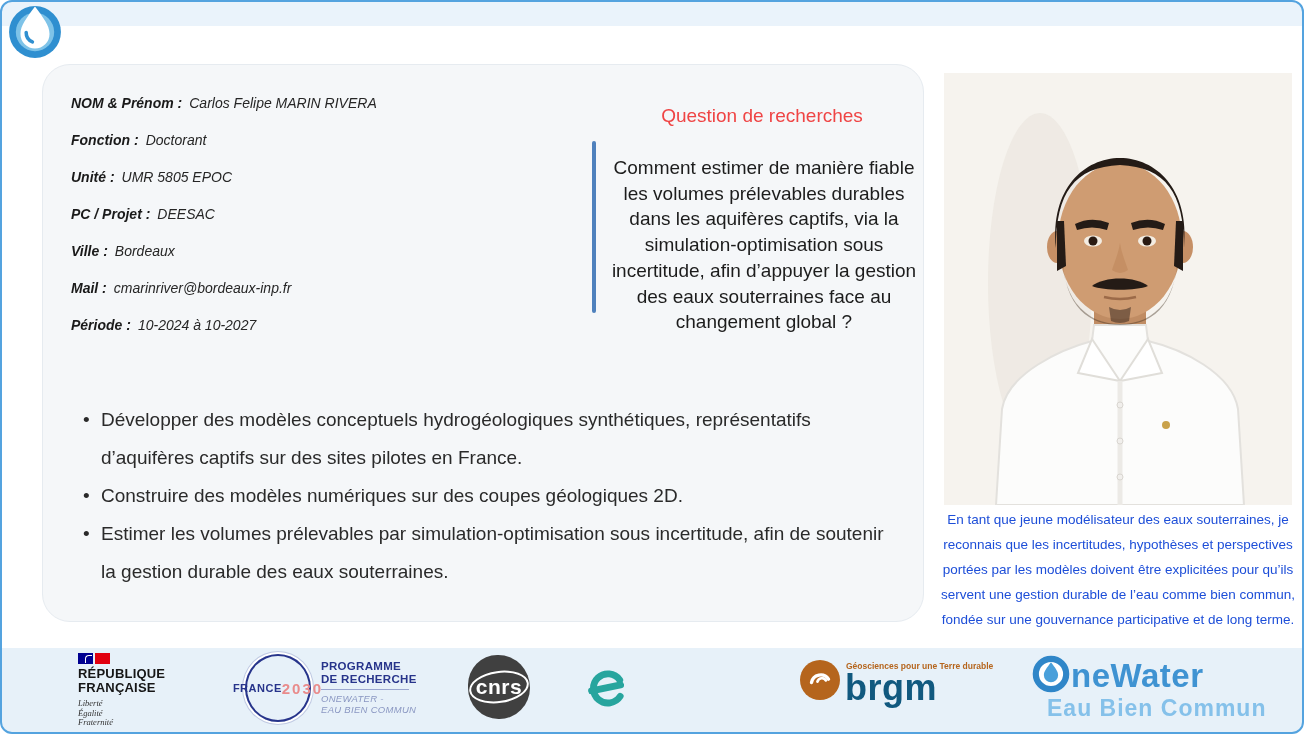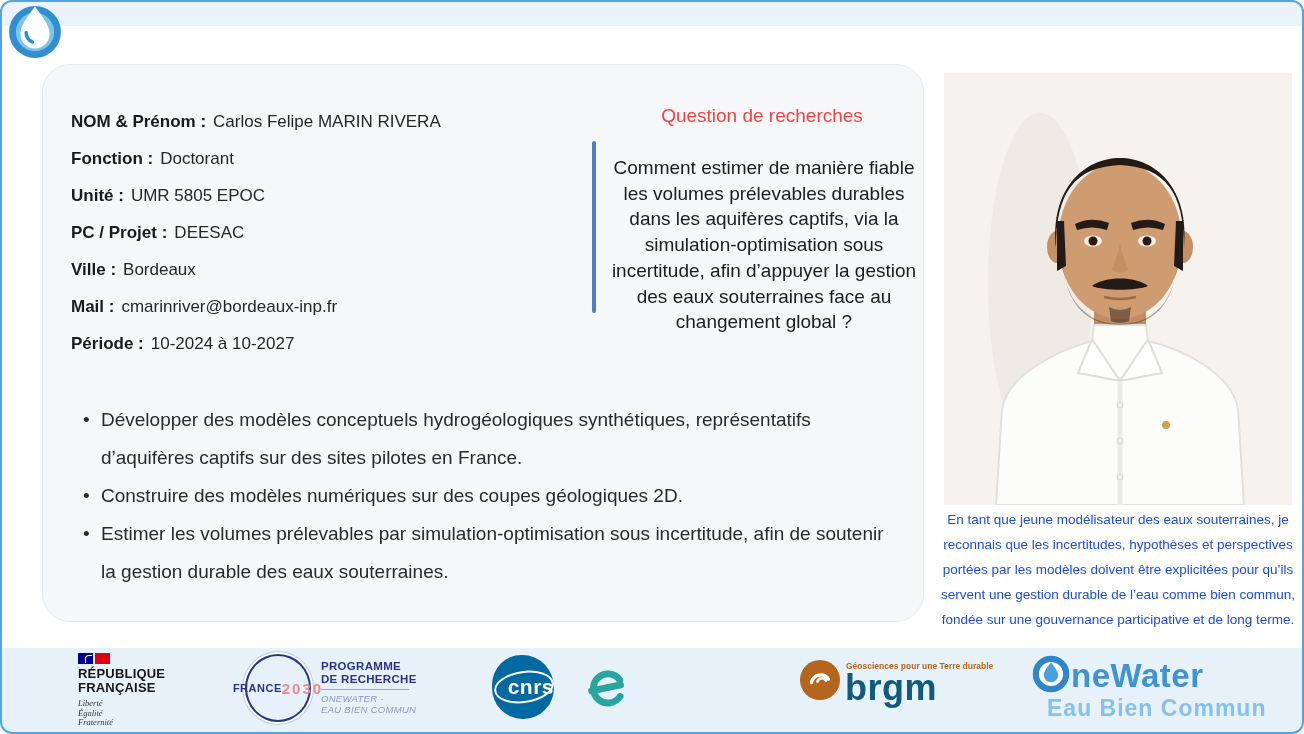--- a/index.html
+++ b/index.html
@@ -11,21 +11,21 @@
   }
   .page-border{position:absolute;inset:0;border:2px solid #54a3df;border-radius:12px;pointer-events:none;z-index:90;}
   .top-band{position:absolute;left:2px;top:2px;width:1300px;height:24px;background:#eaf3fb;border-radius:10px 10px 0 0;}
   .bottom-band{position:absolute;left:2px;bottom:2px;width:1300px;height:84px;background:#e7f1f9;border-radius:0 0 10px 10px;}
   .corner-logo{position:absolute;left:7px;top:4px;z-index:95;}
 
   
   .card{position:absolute;left:42px;top:64px;width:880px;height:556px;background:#f5f7f9;
         border:1px solid #e6ebf0;border-radius:28px;}
   .fields{position:absolute;left:28px;top:30px;}
-  .field-row{height:37px;display:flex;align-items:flex-end;font-size:17px;}
+  .field-row{height:37px;display:flex;align-items:flex-start;font-size:14px;font-style:italic;}
   .field-row b{color:#1a1a1a;font-weight:700;}
   .field-row span{margin-left:7px;color:#262626;}
 
   .missions{position:absolute;left:28px;top:326px;width:838px;}
   .missions-title{font-size:20px;font-weight:700;color:#1a1a1a;line-height:24px;}
   .missions ul{margin:10px 6px 0 0;padding:0 0 0 30px;list-style:none;}
   .missions li{font-size:19px;line-height:38px;color:#2a2a2a;position:relative;}
   .missions li::before{content:"•";position:absolute;left:-18px;color:#2a2a2a;}
 
   .q-title{position:absolute;left:552px;top:40px;width:334px;text-align:center;
@@ -56,22 +56,22 @@
   .f2030-circle{width:62px;height:64px;border:2px solid #27348b;border-radius:50%;
       box-shadow:0 0 0 2px #fff, 0 0 0 3px #27348b33;
       display:flex;flex-direction:row;align-items:center;justify-content:center;background:transparent;}
   .f2030-country{font-size:11px;font-weight:800;color:#27348b;letter-spacing:.5px;}
   .f2030-year{font-size:15px;font-weight:800;color:#e98b8b;letter-spacing:2px;}
   .f2030-right{margin-left:10px;padding-top:6px;}
   .f2030-prog{font-size:11.5px;font-weight:800;color:#27348b;line-height:12.5px;letter-spacing:.3px;}
   .f2030-sep{width:88px;border-top:1.5px solid #9aa6cf;margin:4px 0 3px 0;}
   .f2030-sub{font-size:9.5px;font-style:italic;color:#8a97c2;line-height:11px;letter-spacing:.3px;}
 
-  .logo-cnrs{position:absolute;left:492px;top:655px;width:62px;height:64px;background:#0369a1;
-      border-radius:48% 52% 50% 50%;display:flex;align-items:center;justify-content:flex-end;}
+  .logo-cnrs{position:absolute;left:468px;top:655px;width:62px;height:64px;background:#404040;
+      border-radius:48% 52% 50% 50%;display:flex;align-items:center;justify-content:center;}
   .cnrs-ring{position:absolute;width:56px;height:28px;border:2px solid #fff;border-radius:50%;
       transform:rotate(-8deg);}
   .cnrs-text{position:relative;color:#fff;font-size:21px;font-weight:700;letter-spacing:.5px;}
 
   .logo-inrae{position:absolute;left:585px;top:667px;display:flex;align-items:center;color:#27a59e;}
   .inrae-text{font-size:43px;font-weight:800;letter-spacing:1px;line-height:40px;}
   .inrae-e{margin-left:2px;margin-top:2px;}
 
   .logo-brgm{position:absolute;left:800px;top:656px;width:240px;height:66px;}
   .brgm-circle{position:absolute;left:0;top:4px;width:40px;height:40px;background:#b5651d;border-radius:50%;

